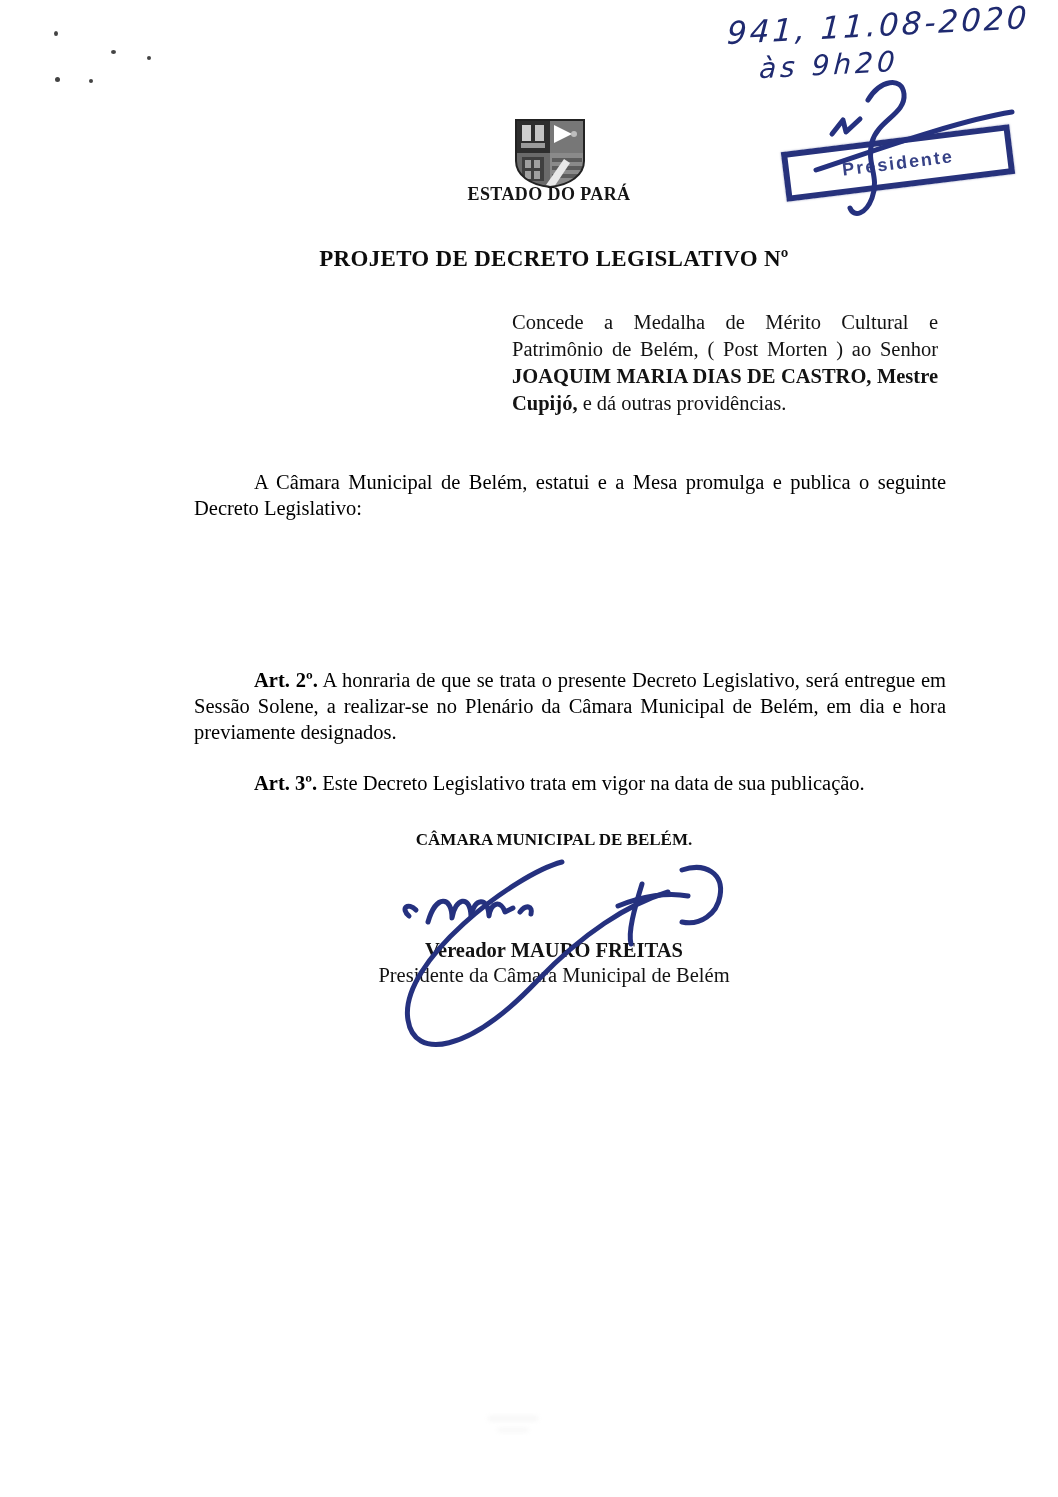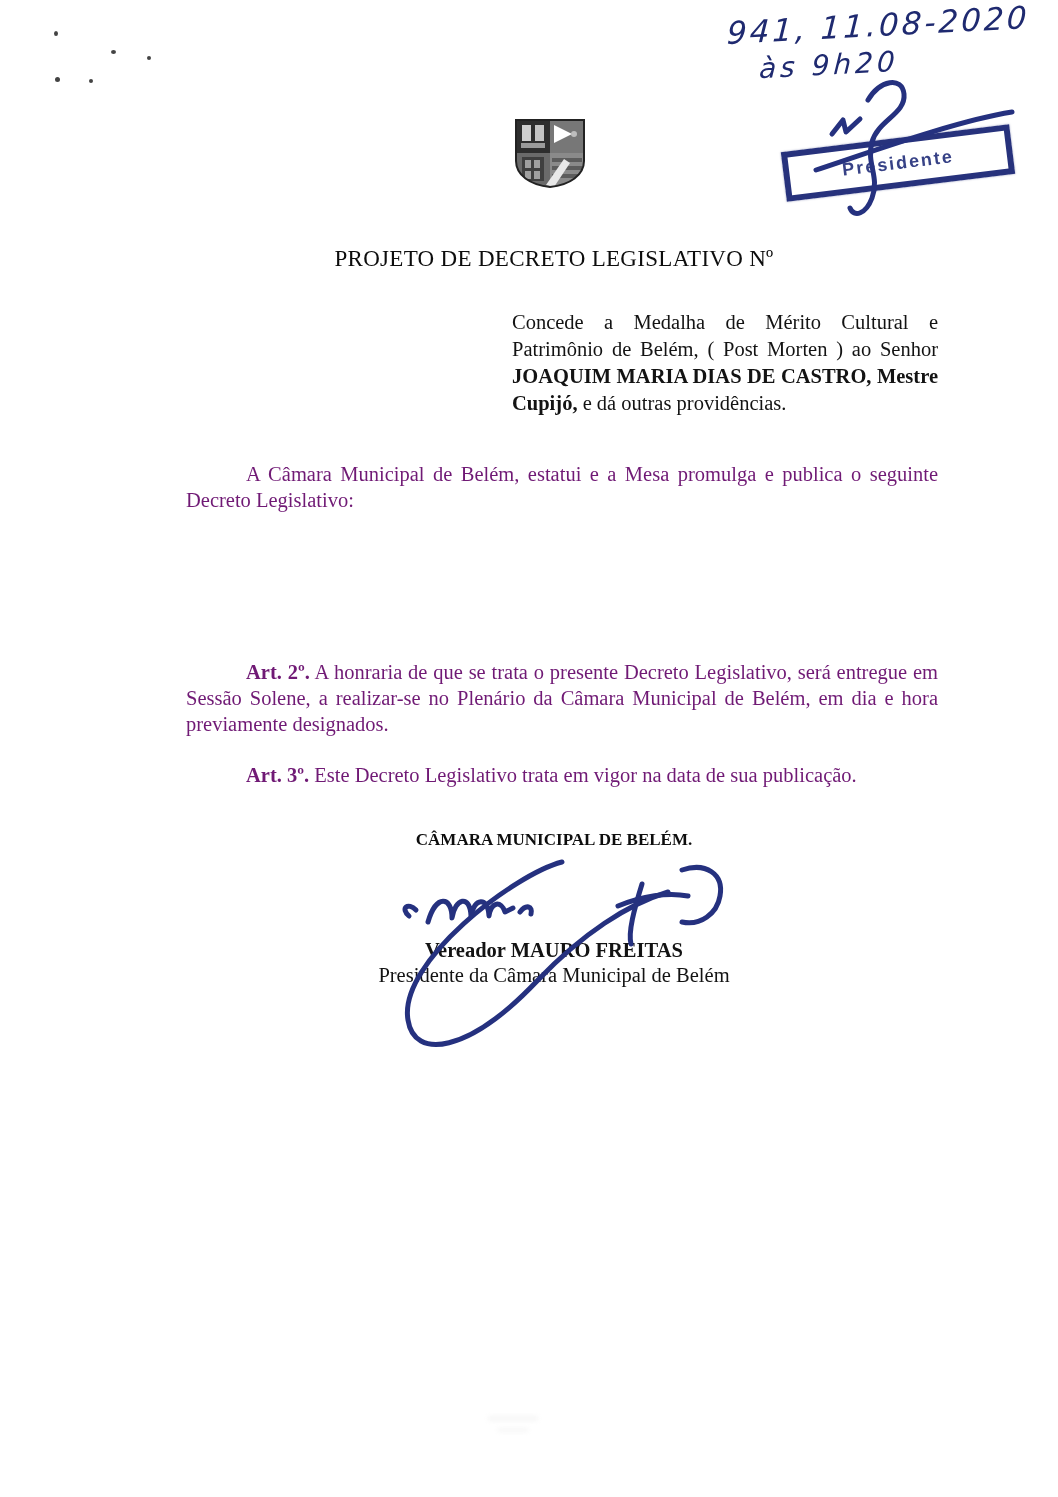--- a/index.html
+++ b/index.html
@@ -44,29 +44,29 @@
   }
   .sig-svg{position:absolute;z-index:3;}
   
   .hdr-line{
     position:absolute;left:40px;width:1018px;
     text-align:center;font-weight:bold;font-size:18px;
     letter-spacing:.4px;color:#151515;
   }
   .doc-title{
     position:absolute;left:178px;width:752px;top:246px;
-    text-align:center;font-weight:normal;font-size:23px;
+    text-align:center;font-weight:bold;font-size:23px;
     letter-spacing:.3px;color:#0d0d0d;
   }
   
   .para{
     position:absolute;left:178px;width:752px;
     font-size:20.5px;line-height:26px;
     text-align:justify;text-indent:60px;
-    color:#701a75;margin:8px;
+    color:#000000;margin:16px;
   }
   .ementa{
     position:absolute;left:504px;width:426px;top:301px;
     font-size:20.5px;line-height:27px;
     text-align:justify;color:#131313;margin:8px;
   }
   .b{font-weight:bold;}
   .closing-inst{
     position:absolute;left:178px;width:752px;top:830px;
     text-align:center;font-weight:bold;font-size:17px;color:#0d0d0d;
@@ -142,20 +142,21 @@
       <rect x="22" y="54" width="6" height="8" fill="#9f9f9f"></rect>
 
       <rect x="40" y="41" width="30" height="4" fill="#5c5c5c"></rect>
       <rect x="40" y="49" width="30" height="4" fill="#5c5c5c"></rect>
       <rect x="40" y="57" width="30" height="4" fill="#5c5c5c"></rect>
       <polygon points="34,68 52,42 58,46 42,70" fill="#e8e8e8"></polygon>
     </g>
     <path d="M4 3 H72 V44 C72 58 58 68 38 70 C18 68 4 58 4 44 Z" fill="none" stroke="#222" stroke-width="2"></path>
   </svg>
 
+  <div class="hdr-line" style="top:184px;">ESTADO DO PARÁ</div>
 
   <div class="doc-title">PROJETO DE DECRETO LEGISLATIVO Nº</div>
 
   <p class="ementa"><span>Concede a Medalha de Mérito Cultural e Patrimônio de Belém, ( Post Morten ) ao Senhor </span><span class="b">JOAQUIM MARIA DIAS DE CASTRO, Mestre Cupijó,</span><span> e dá outras providências.</span></p>
 
   <p class="para" style="top:453px;">A Câmara Municipal de Belém, estatui e a Mesa promulga e publica o seguinte Decreto Legislativo:</p>
 
 
   <p class="para" style="top:651px;"><span class="b">Art. 2º.</span><span> A honraria de que se trata o presente Decreto Legislativo, será entregue em Sessão Solene, a realizar-se no Plenário da Câmara Municipal de Belém, em dia e hora previamente designados.</span></p>
 

